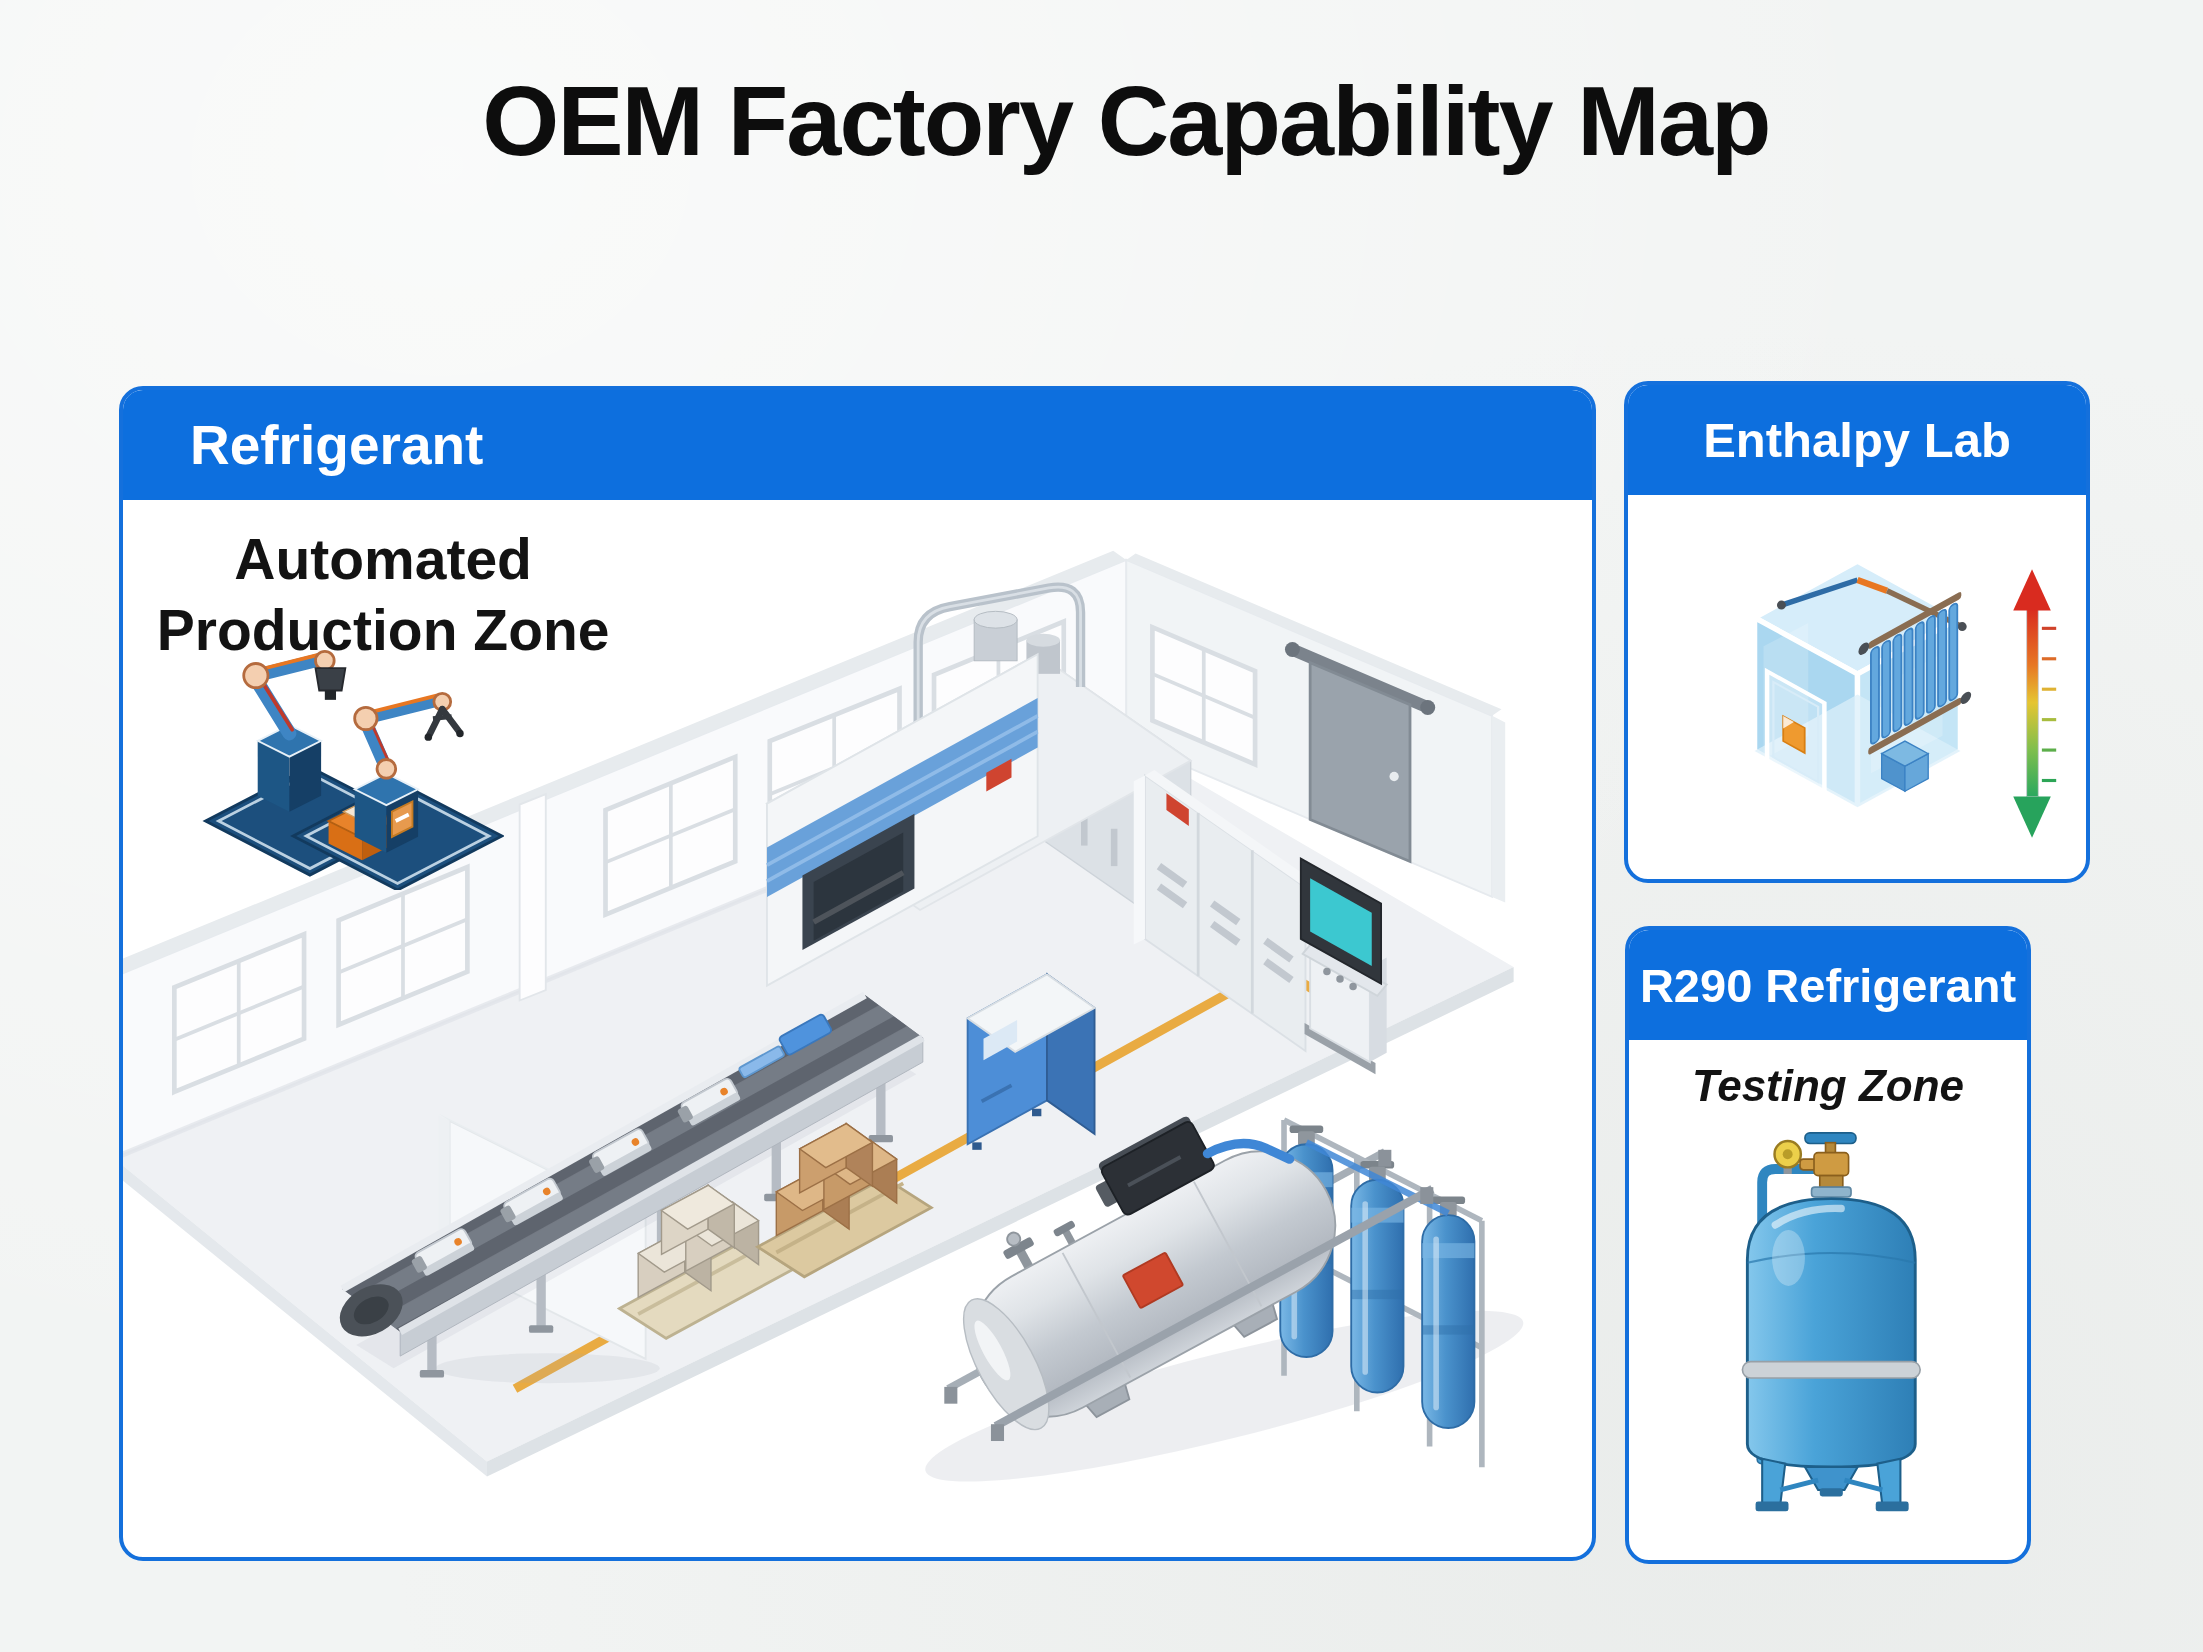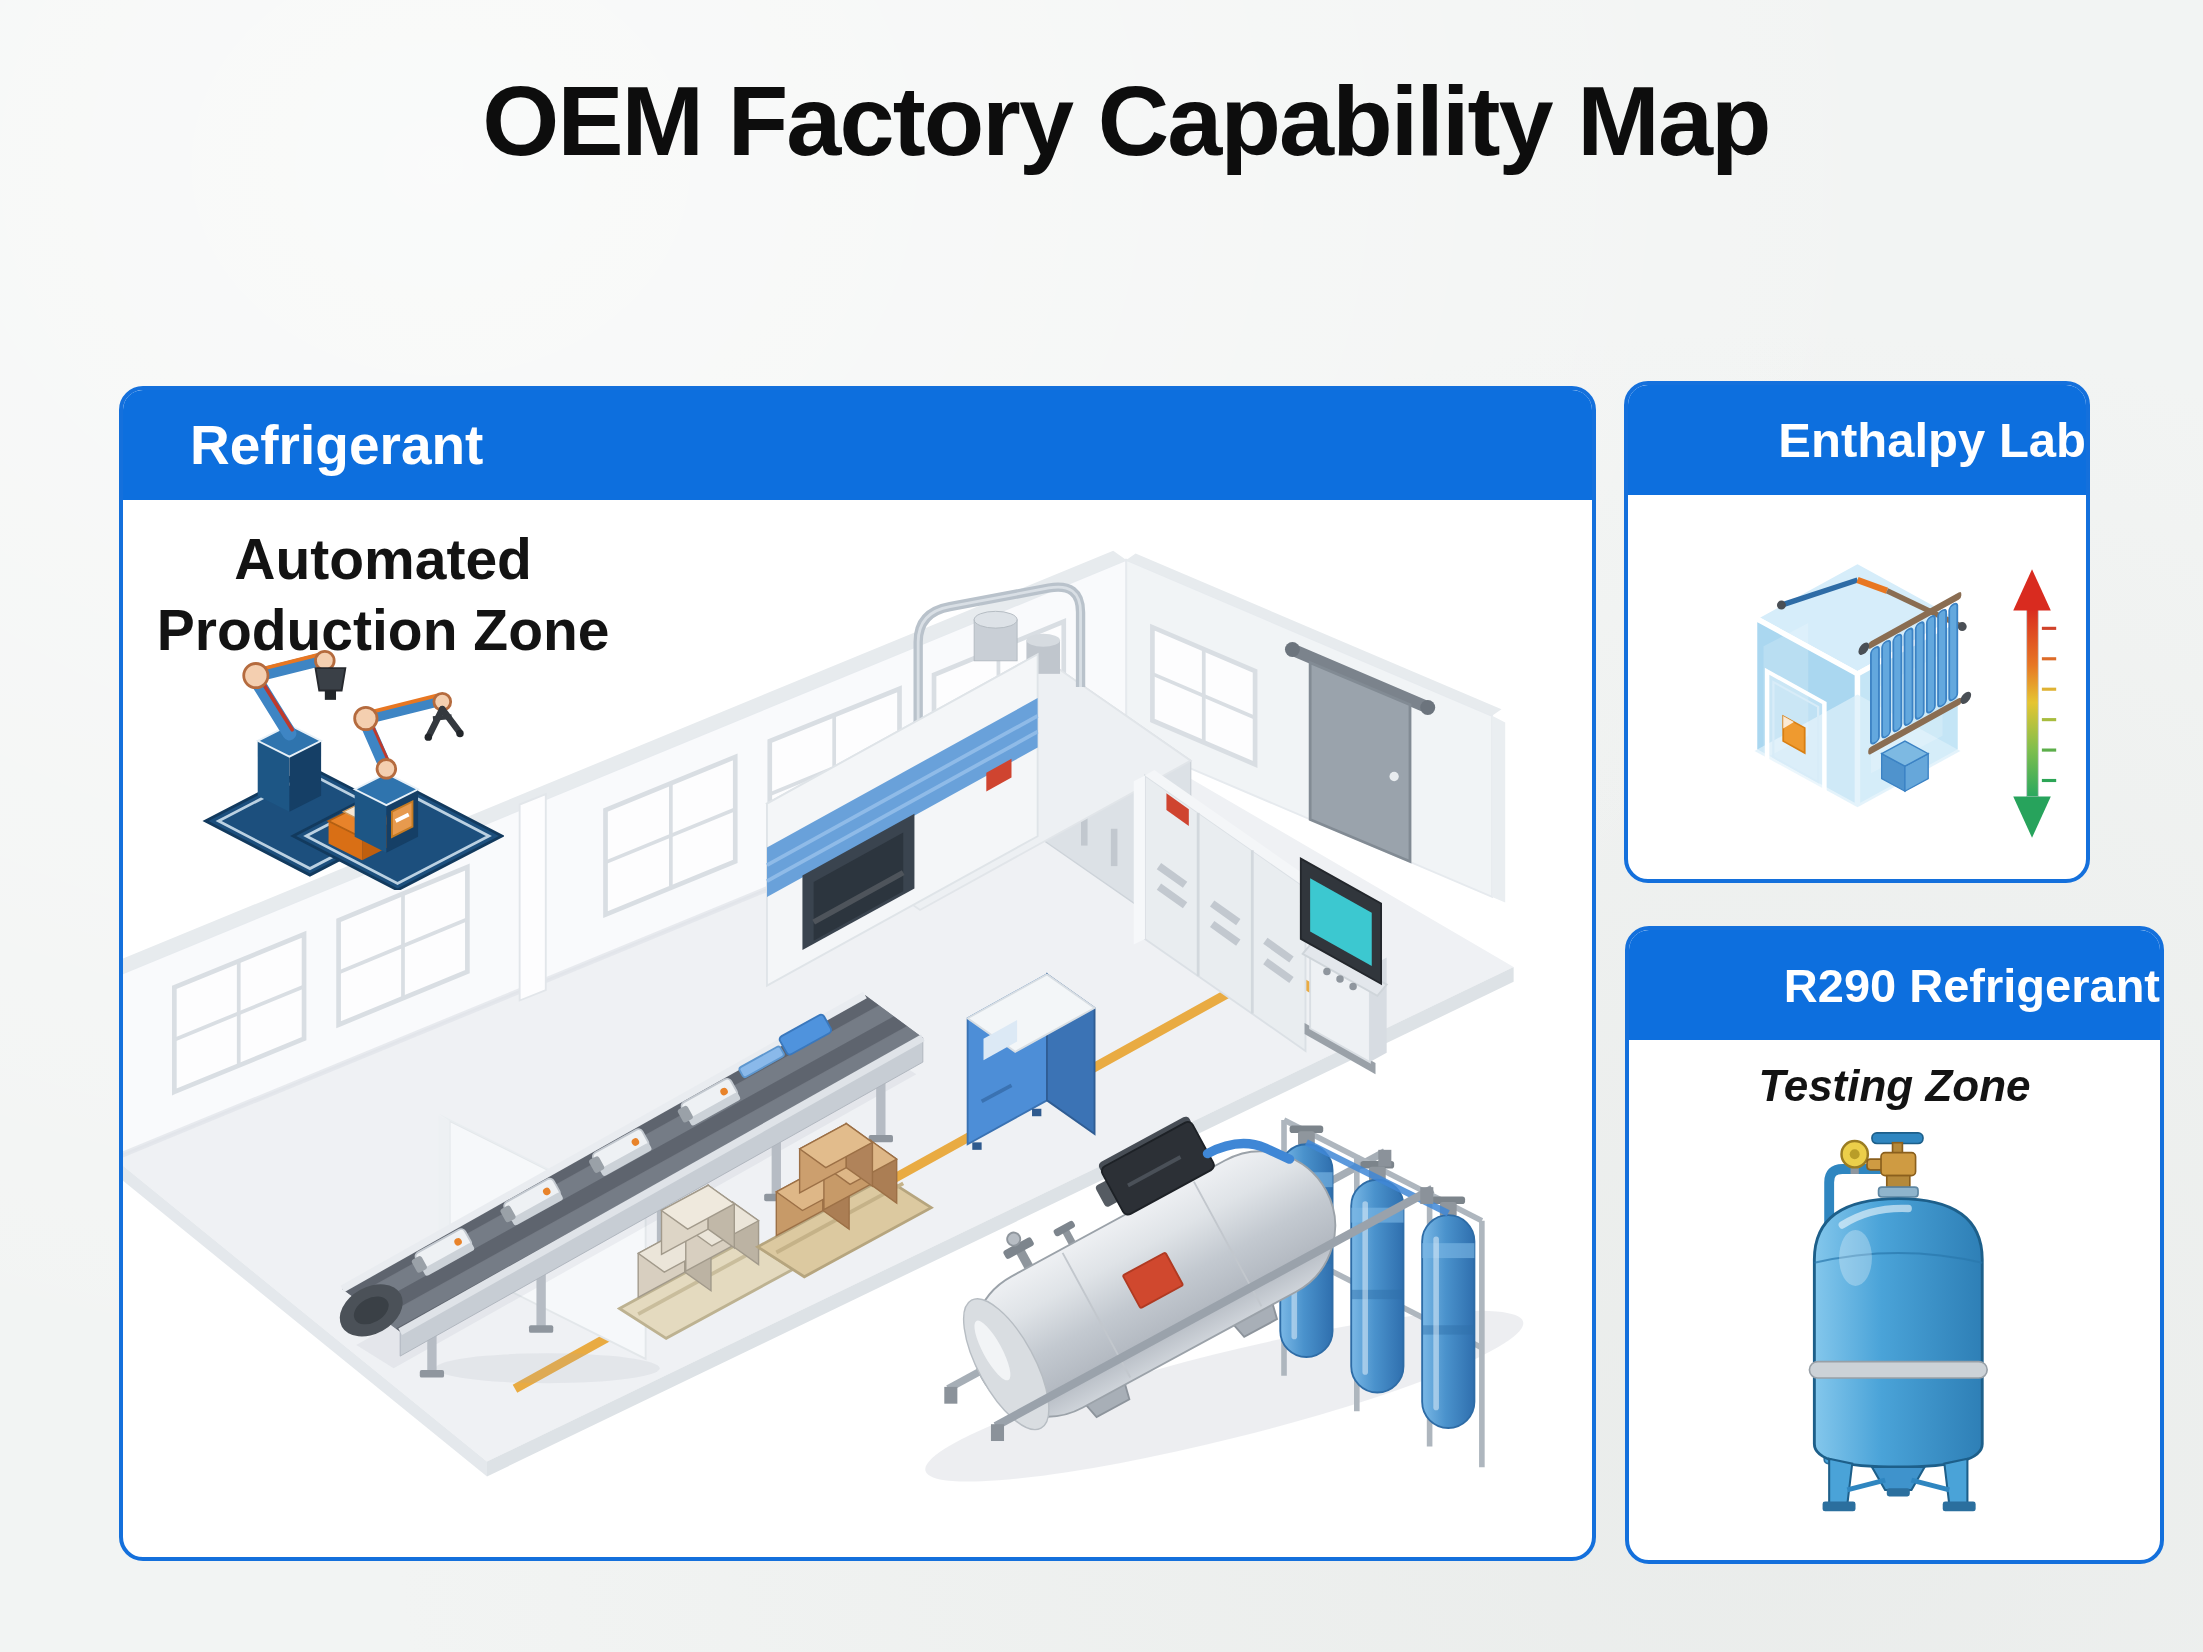--- a/index.html
+++ b/index.html
@@ -10,24 +10,24 @@
         font-family:"Liberation Sans", sans-serif;}
   .page-title{position:absolute;top:56px;left:16px;width:100%;margin:8px;text-align:center;
         font-size:99px;font-weight:700;letter-spacing:-1.9px;color:var(--title-color,#0d0d0d);}
   .panel{position:absolute;box-sizing:border-box;background:var(--panel-bg,#ffffff);
         border:4.7px solid var(--border-blue,#1470dc);border-radius:24px;overflow:hidden;}
   .panel-header{height:110px;background:var(--header-blue,#0d6fde);display:flex;align-items:center;
         color:#ffffff;font-weight:700;}
   .panel-body{position:relative;height:calc(100% - 110px);}
   .production{left:119px;top:386px;width:1477px;height:1175px;}
   .production .panel-header{padding-left:67px;font-size:55px;}
-  .centered .panel-header{justify-content:flex-end;}
+  .centered .panel-header{justify-content:center;}
   .enthalpy{left:1624px;top:381px;width:466px;height:502px;}
   .enthalpy .panel-header{font-size:49px;}
-  .r290{left:1625px;top:926px;width:539px;height:638px;}
+  .r290{left:1625px;top:926px;width:406px;height:638px;}
   .r290 .panel-header{font-size:47px;}
   .prod-subtitle{position:absolute;top:24px;left:5.6px;width:509px;text-align:center;
         font-size:57px;font-weight:700;line-height:1.24;color:var(--text-dark,#131313);}
   .robot-icon{position:absolute;top:129px;left:73px;width:308px;height:261px;}
   .factory-scene{position:absolute;inset:0;width:100%;height:100%;}
   .enthalpy-body{display:flex;align-items:center;justify-content:center;}
   .enthalpy-icon{width:421px;height:358px;margin-top:7.5px;}
   .r290-body{display:flex;flex-direction:column;align-items:center;}
   .r290-subtitle{margin-top:20.5px;font-size:44px;font-weight:700;color:var(--text-dark,#131313);font-style:italic;}
   .r290-icon{width:298px;height:395px;margin-top:7.5px;}

